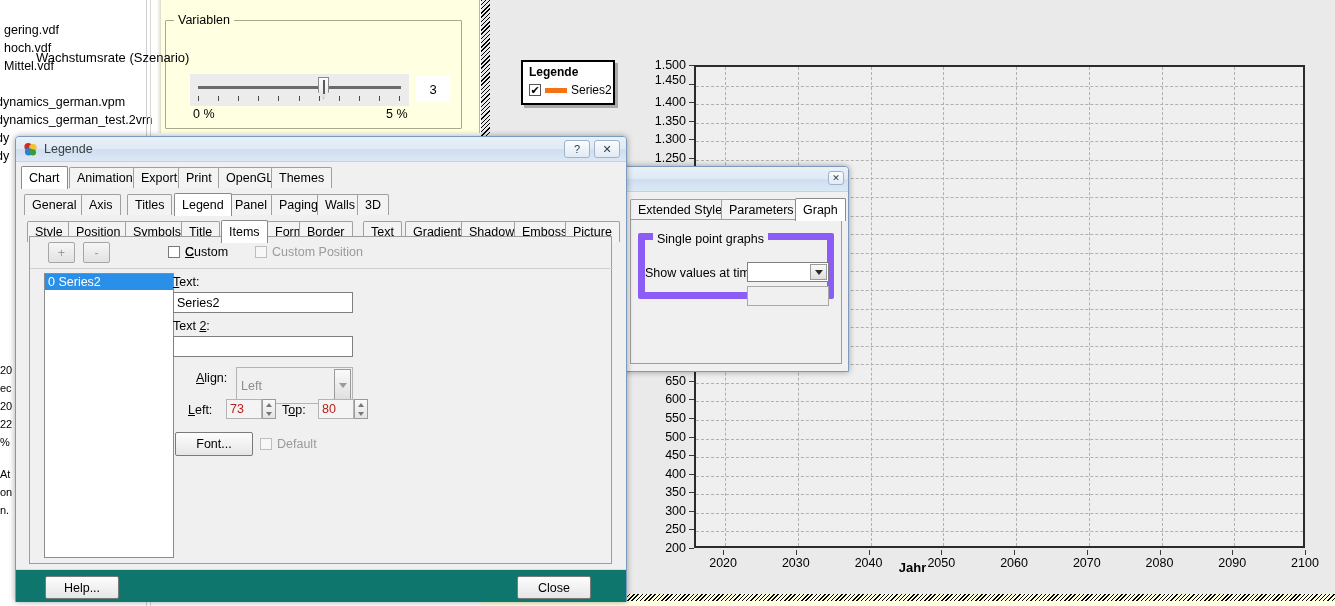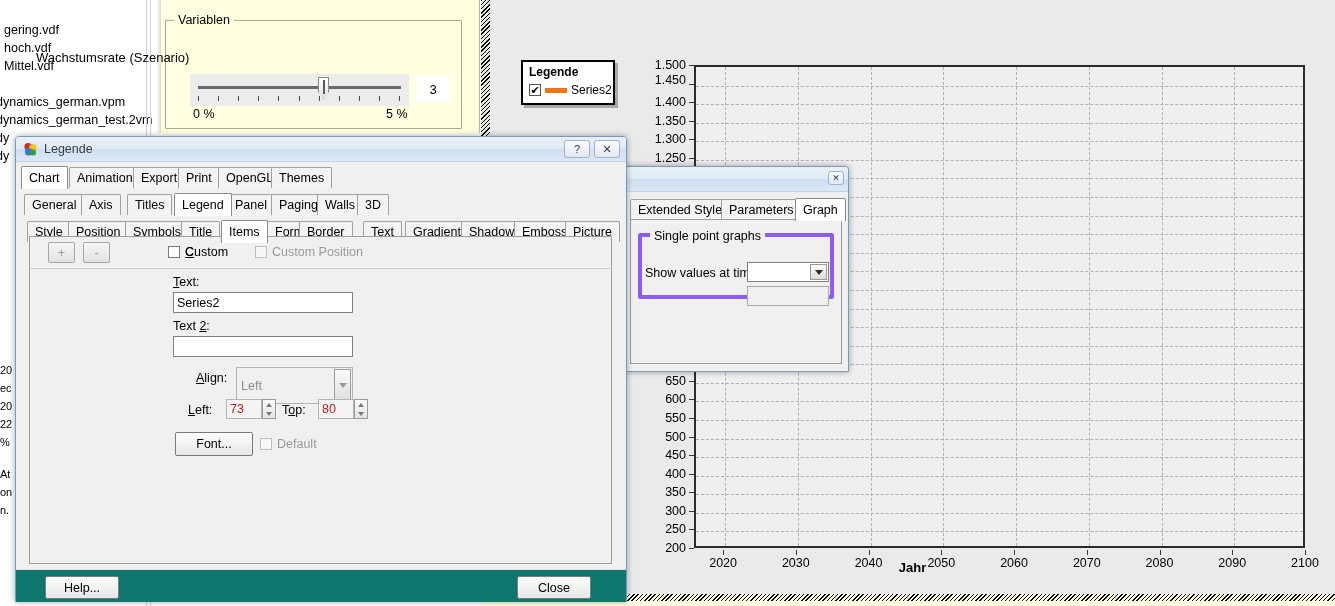--- a/index.html
+++ b/index.html
@@ -250,21 +250,21 @@
     border: 1px solid #9b9b9b;
   }
   .spin .up, .spin .dn {
     position: absolute; left: 0; right: 0; height: 9px;
     display: flex; align-items: center; justify-content: center;
   }
   .spin .up { top: 0; } .spin .dn { bottom: 0; }
   .tri-up { width:0;height:0;border-left:3px solid transparent;border-right:3px solid transparent;border-bottom:4px solid #777; }
   .tri-dn { width:0;height:0;border-left:3px solid transparent;border-right:3px solid transparent;border-top:4px solid #777; }
   .grp {
-    position: absolute; border: 4px solid #8b5cf6; border-radius: 2px;
+    position: absolute; border: 7px solid #8b5cf6; border-radius: 2px;
   }
   .grp > .glabel {
     position: absolute; left: 8px; top: -8px; background: #f0f0f0;
     padding: 0 4px; font-size: 12.5px;
   }
   u.acc { text-decoration: underline; }
 </style>
 </head>
 <body>
 
@@ -589,20 +589,23 @@
       <div class="btn flat-gray" style="position:absolute;left:53px;top:5px;width:27px;height:21px;">-</div>
 
       <span class="chk" style="position:absolute;left:138px;top:9px;"></span>
       <span class="lbl" style="left:155px;top:8px;"><u class="acc">C</u><span style="margin-left:-9px;">Custom</span></span>
 
       <span class="chk dim" style="position:absolute;left:225px;top:9px;"></span>
       <span class="lbl dim" style="left:242px;top:8px;">Custom Position</span>
 
       <div style="position:absolute;left:0;top:31px;width:583px;height:1px;background:#cfcfcf;"></div>
 
+      <div class="listbox" style="position:absolute;left:14px;top:36px;width:130px;height:285px;">
+        <div class="row-sel">0 Series2</div>
+      </div>
 
       <span class="lbl" style="left:143px;top:38px;"><u class="acc">T</u>ext:</span>
       <div class="txt-input" style="position:absolute;left:143px;top:55px;width:180px;height:21px;">
         <span>Series2</span>
       </div>
 
       <span class="lbl" style="left:143px;top:82px;">Text <u class="acc">2</u>:</span>
       <div class="txt-input" style="position:absolute;left:143px;top:99px;width:180px;height:21px;">
         <span></span>
       </div>

